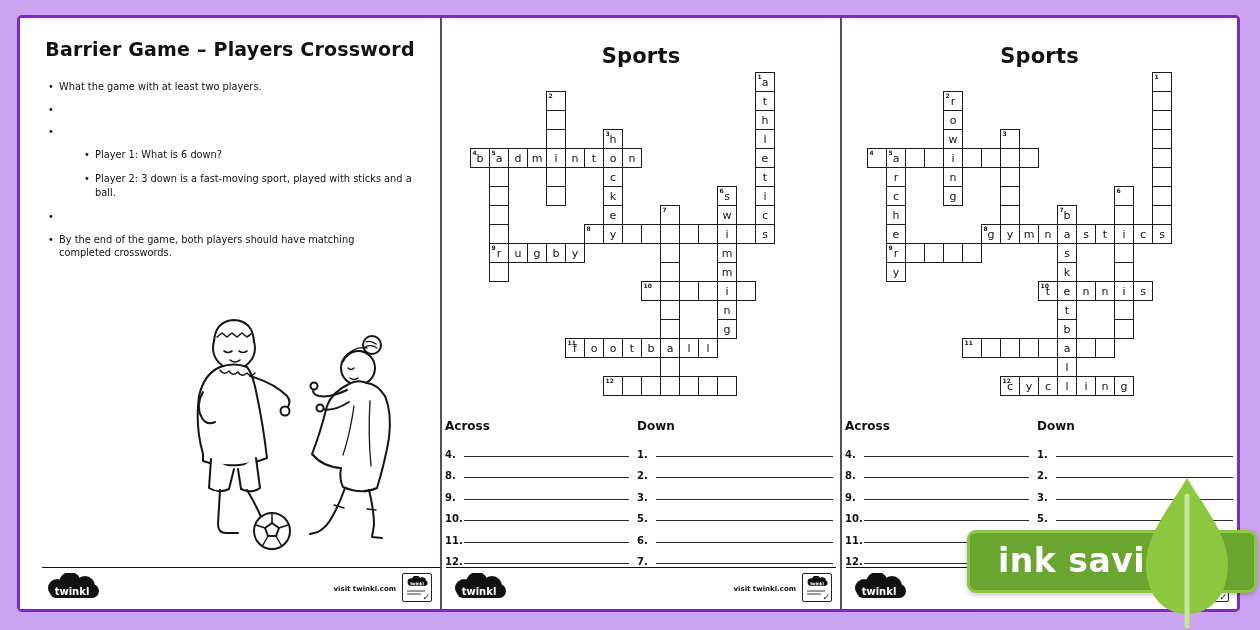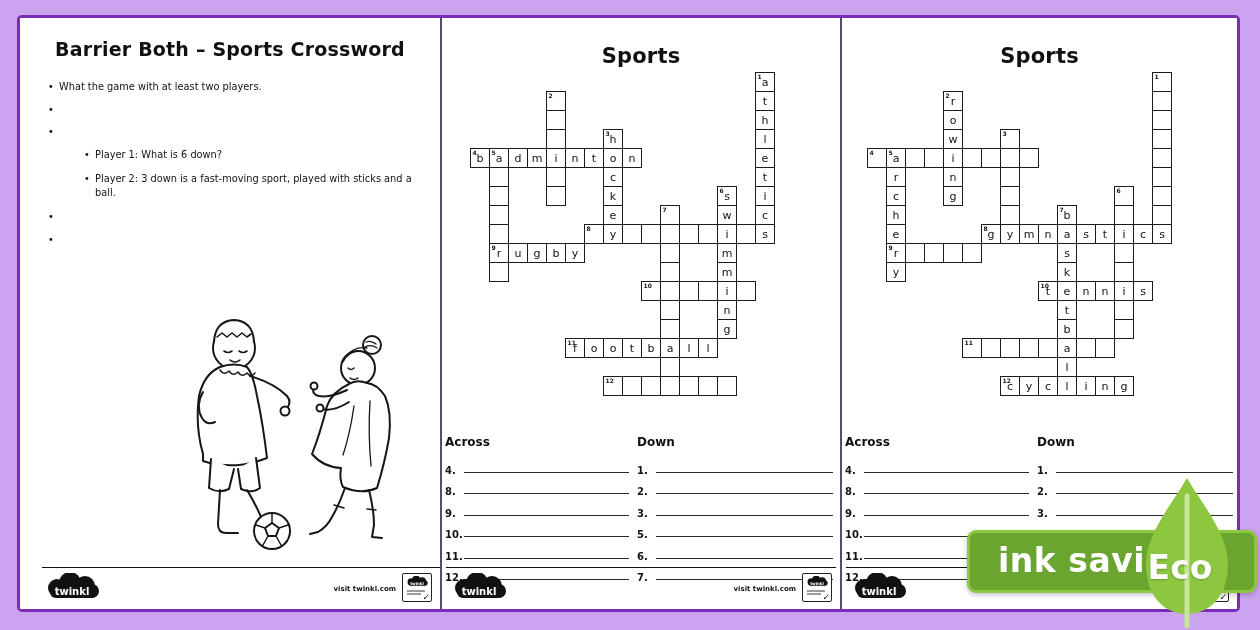--- a/index.html
+++ b/index.html
@@ -37,21 +37,21 @@
   .cw-grid{position:absolute;top:54px;}
   .page-2 .cw-grid{left:28px;}
   .page-3 .cw-grid{left:25px;}
   .cell{position:absolute;width:20px;height:20px;border:1px solid #1c1c1c;
     background:#fff;box-sizing:border-box;}
   .cell .ltr{position:absolute;left:0;right:0;top:3px;text-align:center;
     font-size:11px;line-height:13px;}
   .cell .nm{position:absolute;left:1.5px;top:0.5px;font-size:6px;font-weight:bold;line-height:6px;}
 
   
-  .clues{position:absolute;left:3px;top:417px;width:392px;height:140px;}
+  .clues{position:absolute;left:3px;top:401px;width:392px;height:140px;}
   .clue-col{position:absolute;top:0;}
   .col-across{left:0;width:184px;}
   .col-down{left:192px;width:196px;}
   .clue-head{font-size:12px;font-weight:bold;margin:0 0 5px 0;}
   .clue-row{display:flex;align-items:flex-end;height:21.5px;font-size:10px;font-weight:bold;}
   .clue-num{flex:0 0 19px;}
   .clue-line{flex:1;border-bottom:1.3px solid #2a2a2a;margin-bottom:3px;}
 
   
   .footer-line{position:absolute;left:4px;right:4px;top:549px;border-top:1.7px solid #111;}
@@ -75,21 +75,21 @@
     font-size:33px;font-weight:bold;text-shadow:0 1px 2px rgba(60,100,20,.45);}
 
   svg{display:block;}
 </style>
 </head>
 <body>
 
 <div class="frame">
 
   <div class="page page-1">
-    <div class="page-title">Barrier Both – Sports Crossword</div>
+    <div class="page-title">Barrier Game – Players Crossword</div>
     <div class="instructions">
       <div>
           <div class="bullet">
             <span class="mark">•</span>
             <span class="txt">What the game with at least two players.</span>
           </div>
           <div class="bullet">
             <span class="mark">•</span>
           </div>
           <div class="bullet">
@@ -101,20 +101,22 @@
           </div>
           <div class="bullet l2">
             <span class="mark">•</span>
             <span class="txt">Player 2: 3 down is a fast-moving sport, played with sticks and a ball.</span>
           </div>
           <div class="bullet">
             <span class="mark">•</span>
           </div>
           <div class="bullet">
             <span class="mark">•</span>
+            <span class="txt">By the end of the game, both players should have matching
+completed crosswords.</span>
           </div>
         </div>
     </div>
 
     <svg class="illus" viewBox="0 0 282 262" fill="none" stroke="#161616" stroke-width="2" stroke-linecap="round" stroke-linejoin="round">
 
       <circle cx="72" cy="44" r="21" fill="#fff"></circle>
       <path d="M52 38 Q53 17 72 16 Q91 17 92 38" fill="#fff"></path>
       <path d="M55 33 l5 -4 l5 4 l5 -4 l5 4 l5 -4 l5 4 l4 -3" stroke-width="1.6"></path>
       <path d="M62 47 q4 3 8 0" stroke-width="1.6"></path>
@@ -723,14 +725,13 @@
 </div>
 
 <div class="ink-banner">
   <div class="ink-text">ink saving</div>
 </div>
 <div class="eco-leaf">
   <svg viewBox="0 0 110 152" width="110" height="152">
     <path d="M55 2 C40 28 14 58 14 88 C14 122 34 138 55 138 C76 138 96 122 96 88 C96 58 70 28 55 2 Z" fill="#8dc63f"></path>
     <path d="M55 20 L55 150" stroke="#c6e69a" stroke-width="5" stroke-linecap="round"></path>
   </svg>
-  <div class="eco-text">Eco</div>
 </div>
 
 </body></html>

